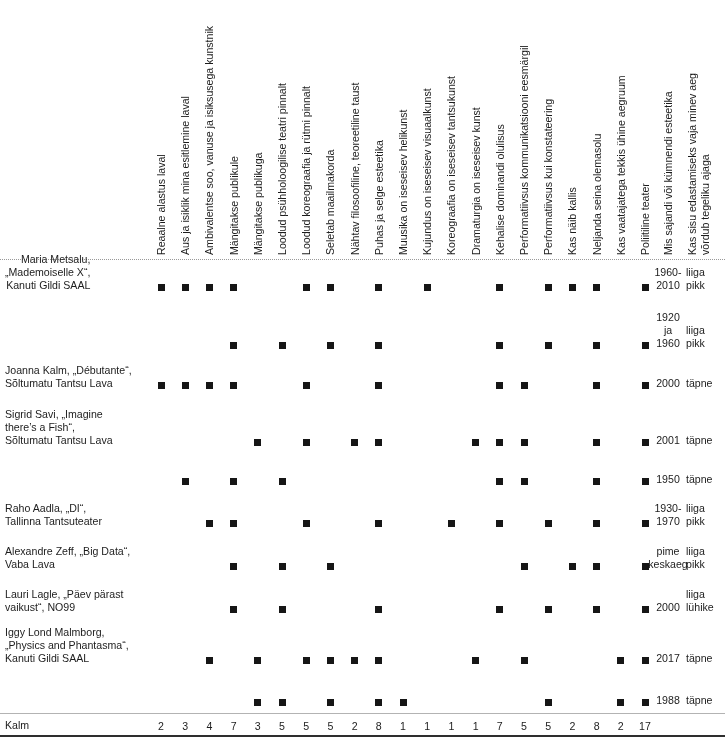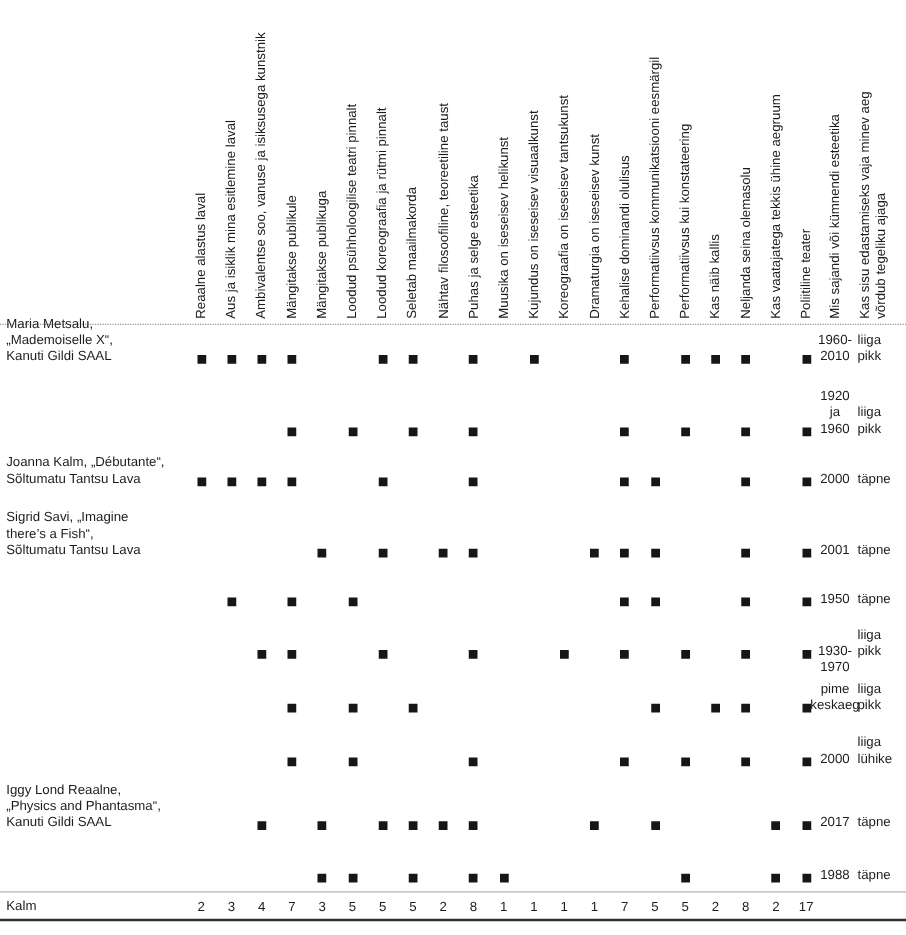--- a/index.html
+++ b/index.html
@@ -50,21 +50,21 @@
     <div class="hdr" style="left: 493.8px; top: 255px;">Kehalise dominandi olulisus</div>
     <div class="hdr" style="left: 518px; top: 255px;">Performatiivsus kommunikatsiooni eesmärgil</div>
     <div class="hdr" style="left: 542.2px; top: 255px;">Performatiivsus kui konstateering</div>
     <div class="hdr" style="left: 566.4px; top: 255px;">Kas näib kallis</div>
     <div class="hdr" style="left: 590.6px; top: 255px;">Neljanda seina olemasolu</div>
     <div class="hdr" style="left: 614.8px; top: 255px;">Kas vaatajatega tekkis ühine aegruum</div>
     <div class="hdr" style="left: 639px; top: 255px;">Poliitiline teater</div>
     <div class="hdr" style="left: 662px; top: 255px;">Mis sajandi või kümnendi esteetika</div>
     <div class="hdr" style="left: 686px; top: 255px;">Kas sisu edastamiseks vaja minev aeg
 võrdub tegeliku ajaga</div>
-    <div class="lbl" style="bottom: 456px;">Maria Metsalu,
+    <div class="lbl" style="bottom: 456px; text-align: right;">Maria Metsalu,
 „Mademoiselle X“,
 Kanuti Gildi SAAL</div>
     <div class="sq" style="left: 157.5px; top: 283.5px;"></div>
     <div class="sq" style="left: 181.7px; top: 283.5px;"></div>
     <div class="sq" style="left: 205.9px; top: 283.5px;"></div>
     <div class="sq" style="left: 230.1px; top: 283.5px;"></div>
     <div class="sq" style="left: 302.7px; top: 283.5px;"></div>
     <div class="sq" style="left: 326.9px; top: 283.5px;"></div>
     <div class="sq" style="left: 375.3px; top: 283.5px;"></div>
     <div class="sq" style="left: 423.7px; top: 283.5px;"></div>
@@ -120,55 +120,61 @@
     <div class="val dur" style="bottom: 301px;">täpne</div>
     <div class="sq" style="left: 181.7px; top: 477.5px;"></div>
     <div class="sq" style="left: 230.1px; top: 477.5px;"></div>
     <div class="sq" style="left: 278.5px; top: 477.5px;"></div>
     <div class="sq" style="left: 496.3px; top: 477.5px;"></div>
     <div class="sq" style="left: 520.5px; top: 477.5px;"></div>
     <div class="sq" style="left: 593.1px; top: 477.5px;"></div>
     <div class="sq" style="left: 641.5px; top: 477.5px;"></div>
     <div class="val decade" style="bottom: 262px;">1950</div>
     <div class="val dur" style="bottom: 262px;">täpne</div>
+    <div class="lbl" style="bottom: 220px;">Raho Aadla, „DI“,
+Tallinna Tantsuteater</div>
     <div class="sq" style="left: 205.9px; top: 519.5px;"></div>
     <div class="sq" style="left: 230.1px; top: 519.5px;"></div>
     <div class="sq" style="left: 302.7px; top: 519.5px;"></div>
     <div class="sq" style="left: 375.3px; top: 519.5px;"></div>
     <div class="sq" style="left: 447.9px; top: 519.5px;"></div>
     <div class="sq" style="left: 496.3px; top: 519.5px;"></div>
     <div class="sq" style="left: 544.7px; top: 519.5px;"></div>
     <div class="sq" style="left: 593.1px; top: 519.5px;"></div>
     <div class="sq" style="left: 641.5px; top: 519.5px;"></div>
-    <div class="val decade" style="bottom: 207px;">1930-
+    <div class="val decade" style="bottom: 220px;">1930-
 1970</div>
     <div class="val dur" style="bottom: 220px;">liiga
 pikk</div>
+    <div class="lbl" style="bottom: 177px;">Alexandre Zeff, „Big Data“,
+Vaba Lava</div>
     <div class="sq" style="left: 230.1px; top: 562.5px;"></div>
     <div class="sq" style="left: 278.5px; top: 562.5px;"></div>
     <div class="sq" style="left: 326.9px; top: 562.5px;"></div>
     <div class="sq" style="left: 520.5px; top: 562.5px;"></div>
     <div class="sq" style="left: 568.9px; top: 562.5px;"></div>
     <div class="sq" style="left: 593.1px; top: 562.5px;"></div>
     <div class="sq" style="left: 641.5px; top: 562.5px;"></div>
     <div class="val decade" style="bottom: 177px;">pime
 keskaeg</div>
     <div class="val dur" style="bottom: 177px;">liiga
 pikk</div>
+    <div class="lbl" style="bottom: 134px;">Lauri Lagle, „Päev pärast
+vaikust“, NO99</div>
     <div class="sq" style="left: 230.1px; top: 605.5px;"></div>
     <div class="sq" style="left: 278.5px; top: 605.5px;"></div>
     <div class="sq" style="left: 375.3px; top: 605.5px;"></div>
     <div class="sq" style="left: 496.3px; top: 605.5px;"></div>
     <div class="sq" style="left: 544.7px; top: 605.5px;"></div>
     <div class="sq" style="left: 593.1px; top: 605.5px;"></div>
     <div class="sq" style="left: 641.5px; top: 605.5px;"></div>
     <div class="val decade" style="bottom: 134px;">2000</div>
     <div class="val dur" style="bottom: 134px;">liiga
 lühike</div>
-    <div class="lbl" style="bottom: 83px;">Iggy Lond Reaalne,
+    <div class="lbl" style="bottom: 83px;">Iggy Lond Malmborg,
 „Physics and Phantasma“,
 Kanuti Gildi SAAL</div>
     <div class="sq" style="left: 205.9px; top: 656.5px;"></div>
     <div class="sq" style="left: 254.3px; top: 656.5px;"></div>
     <div class="sq" style="left: 302.7px; top: 656.5px;"></div>
     <div class="sq" style="left: 326.9px; top: 656.5px;"></div>
     <div class="sq" style="left: 351.1px; top: 656.5px;"></div>
     <div class="sq" style="left: 375.3px; top: 656.5px;"></div>
     <div class="sq" style="left: 472.1px; top: 656.5px;"></div>
     <div class="sq" style="left: 520.5px; top: 656.5px;"></div>

